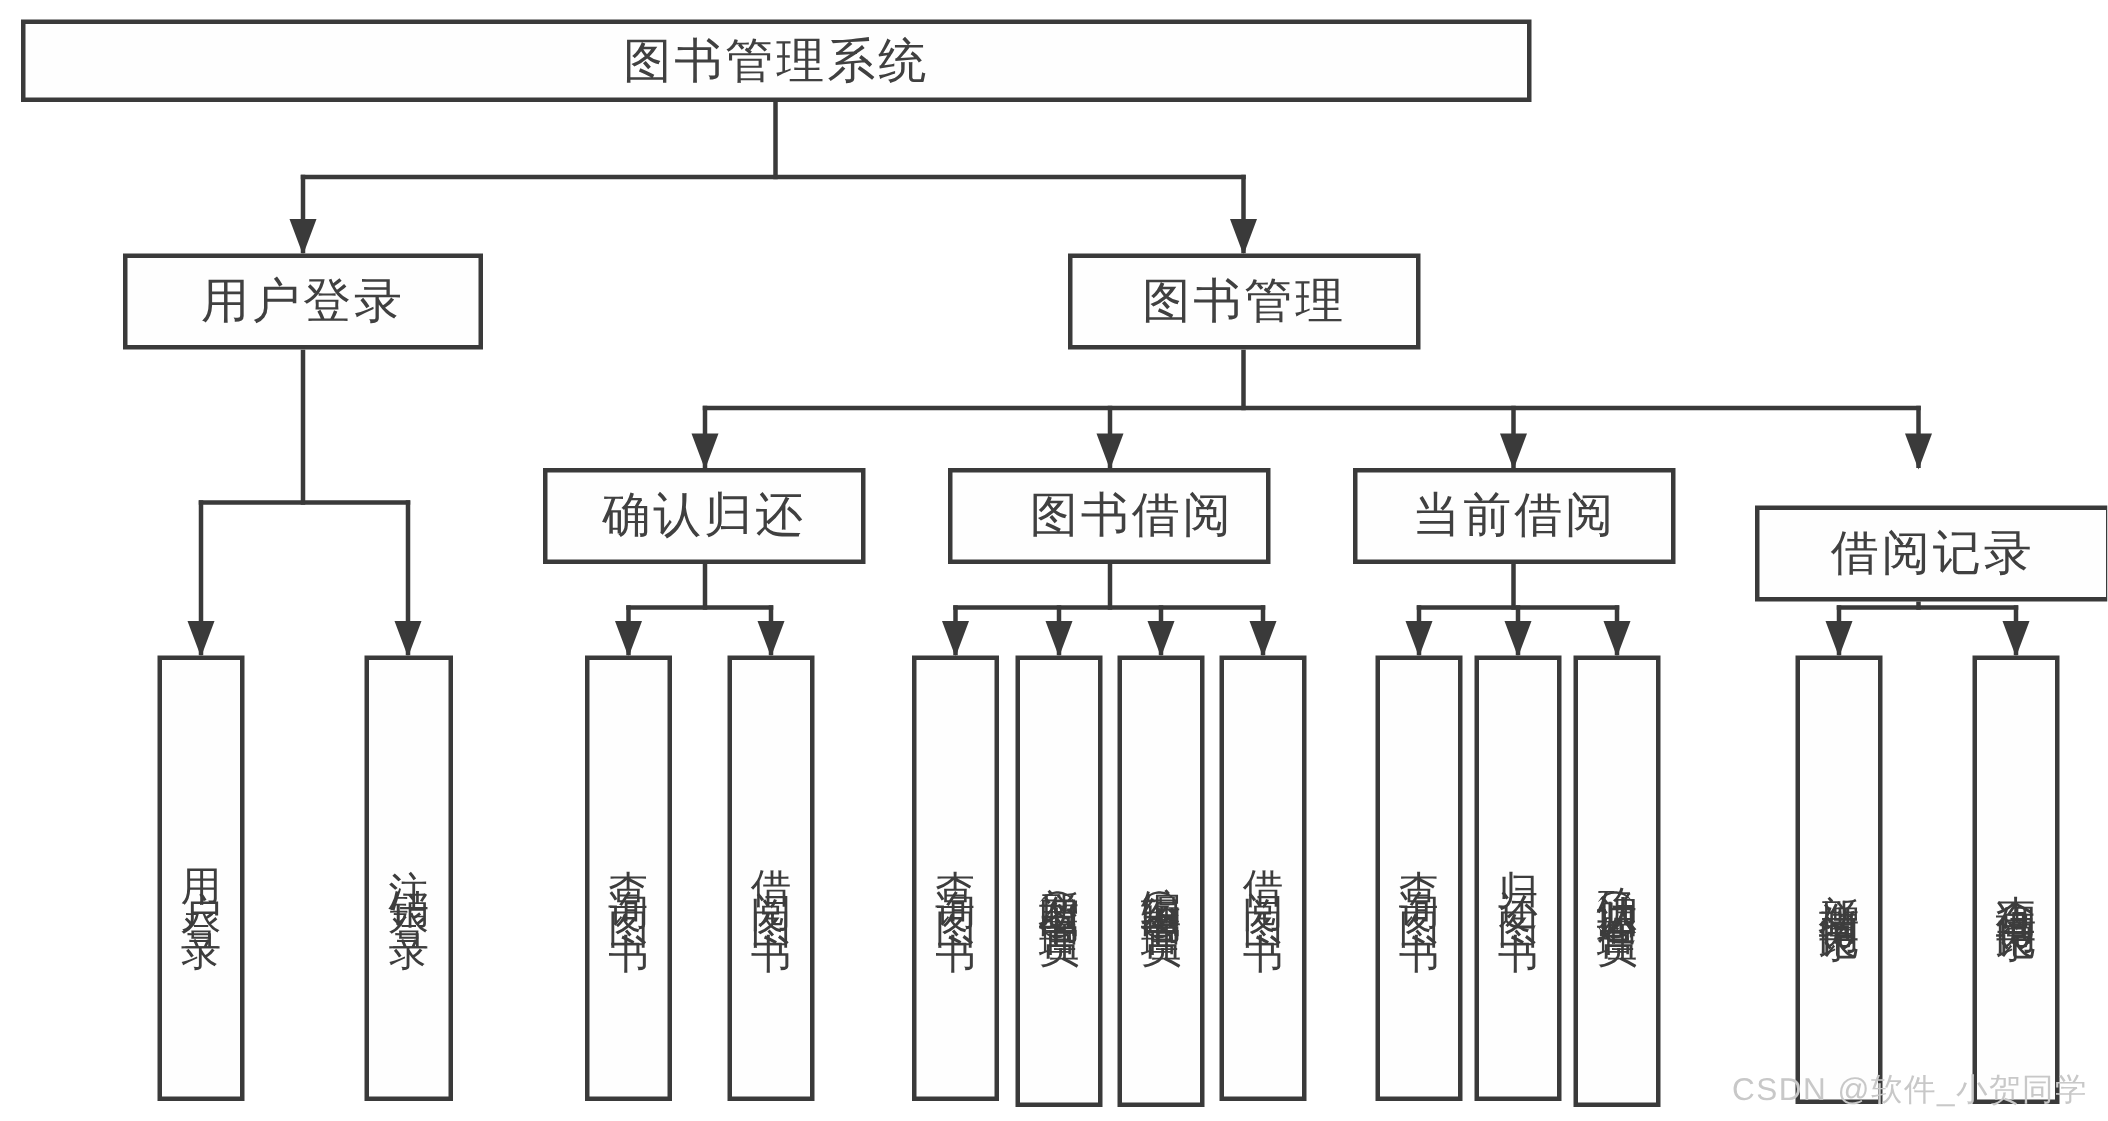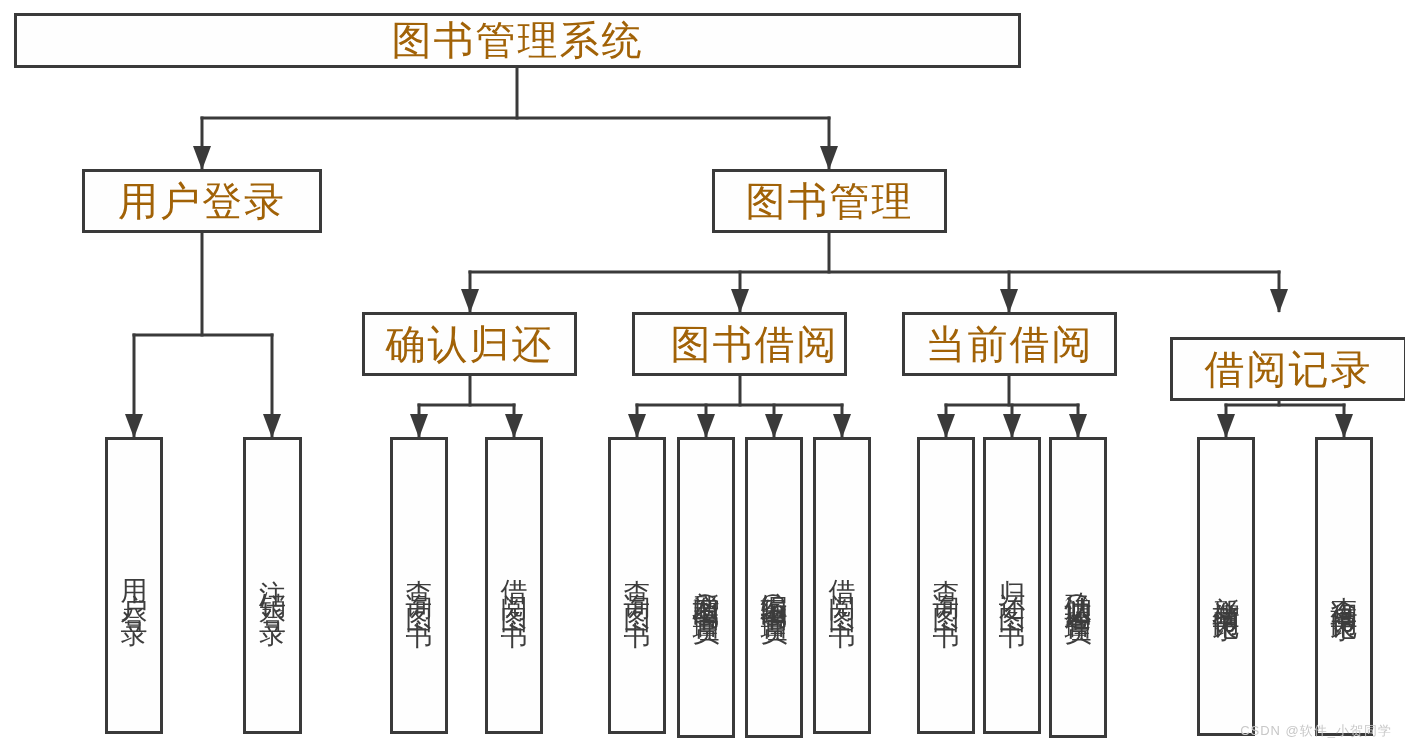--- a/index.html
+++ b/index.html
@@ -20,37 +20,37 @@
     position: absolute;
     box-sizing: border-box;
     border: 3px solid #3a3a3a;
     background: #fefefe;
     display: flex;
     align-items: center;
     justify-content: center;
     color: #3d3d3d;
   }
   .h-label {
-    font-size: 40px;
+    font-size: 32px;
     letter-spacing: 2px;
-    color: #a16207;
+    color: #404040;
     white-space: nowrap;
   }
   .v-text {
     writing-mode: vertical-rl;
     text-orientation: mixed;
     font-size: 27px;
     color: #3d3d3d;
     white-space: nowrap;
   }
   .watermark {
     position: absolute;
     right: 13px;
     bottom: 7px;
-    font-size: 13px;
+    font-size: 21px;
     color: #c8c8c8;
     letter-spacing: 1px;
     white-space: nowrap;
   }
 </style>
 </head>
 <body>
 
 <div class="stage">
 

